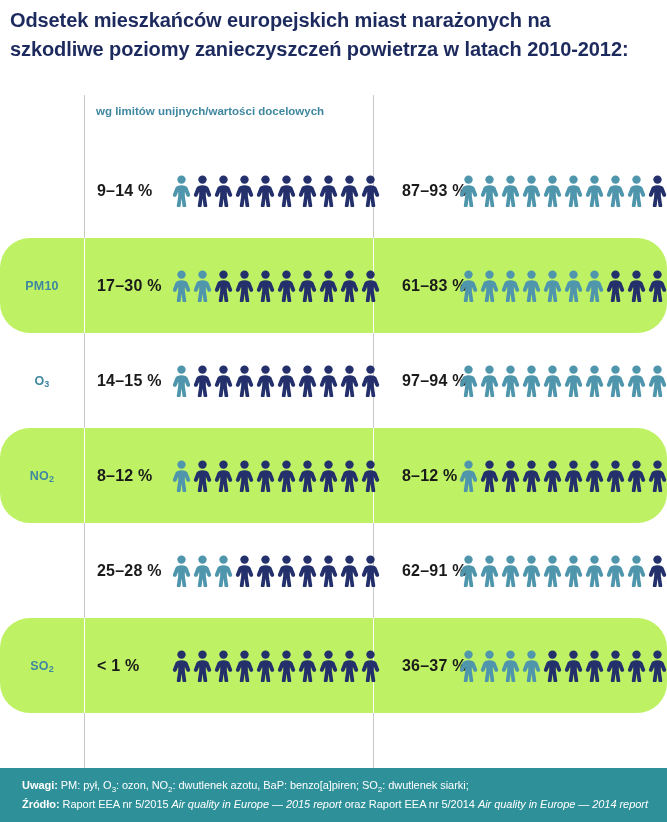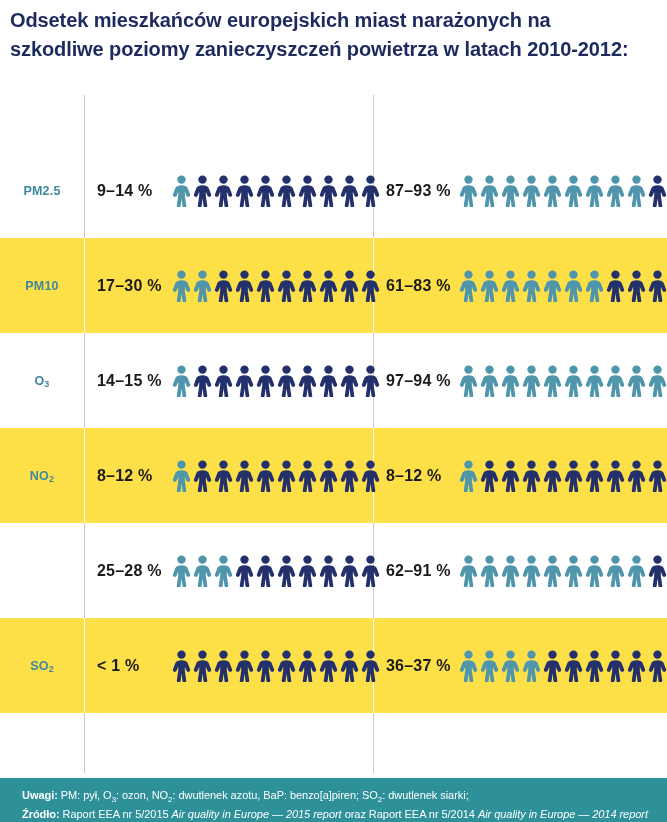--- a/index.html
+++ b/index.html
@@ -35,21 +35,21 @@
     left: 0;
     top: 95px;
     width: 667px;
   }
 
   .row {
     position: relative;
     width: 667px;
     box-sizing: border-box;
   }
-  .row.shade { background: #fde047; }
+  .row.shade { background: #bef264; border-radius: 30px; }
   .row.plain { background: #ffffff; }
 
   
   .vdiv {
     position: absolute;
     top: 0;
     bottom: 0;
     width: 1px;
     background: #c9c9c9;
   }
@@ -101,21 +101,21 @@
     position: absolute;
     top: 50%;
     transform: translateY(-50%);
     font-size: 16px;
     font-weight: bold;
     color: #1a1a1a;
     white-space: nowrap;
     letter-spacing: 0.2px;
   }
   .pct.p1 { left: 97px; }
-  .pct.p2 { left: 386px; }
+  .pct.p2 { left: 402px; }
 
   .people {
     position: absolute;
     top: 50%;
     transform: translateY(-50%);
     display: flex;
     gap: 2px;
     height: 34px;
     align-items: center;
   }
@@ -130,21 +130,21 @@
 
   
   #tailrow { height: 60px; background: #ffffff; }
 
   
   #footer {
     position: absolute;
     left: 0;
     bottom: 0;
     width: 667px;
-    height: 44px;
+    height: 54px;
     background: #2e9099;
     color: #ffffff;
     box-sizing: border-box;
     padding: 8px 14px 0 22px;
   }
   .fline {
     font-size: 11px;
     line-height: 1.75;
     white-space: nowrap;
     letter-spacing: -0.05px;
@@ -161,27 +161,27 @@
 </head>
 <body>
 
 <div id="title">Odsetek mieszkańców europejskich miast narażonych na szkodliwe poziomy zanieczyszczeń powietrza w latach 2010-2012:</div>
 
 <div id="table">
 
   <div class="row plain" id="headrow">
     <div class="vdiv d1"></div>
     <div class="vdiv d2"></div>
+    <div class="headcell c1">wg limitów unijnych/wartości docelowych</div>
   </div>
 
   <div id="rows-container">
       <div class="row drow plain">
         <div class="vdiv d1"></div>
         <div class="vdiv d2"></div>
-        <div class="rowlabel">PM2.5</div>
         <div class="pct p1">9–14 %</div>
         <div class="people g1">
           <svg class="person" viewBox="0 0 19 32">
             <circle cx="9.5" cy="4.6" r="4.2" fill="#4f96ad"></circle>
             <path fill="#4f96ad" d="M9.5 10.2c-3.1 0-5.2 1.0-6.0 2.6L1.0 19.3c-0.4 1.1 0.2 2.2 1.3 2.5 1.0 0.3 2.0-0.2 2.4-1.2l1.5-3.9 0 4.2-1.4 9.6c-0.15 1.1 0.6 2.0 1.7 2.1 1.05 0.1 1.95-0.6 2.1-1.6l1.0-7.4 0.9 7.4c0.13 1.0 1.0 1.7 2.05 1.6 1.1-0.1 1.85-1.0 1.7-2.1l-1.4-9.6 0-4.2 1.5 3.9c0.4 1.0 1.4 1.5 2.4 1.2 1.1-0.3 1.7-1.4 1.3-2.5l-2.5-6.5c-0.8-1.6-2.9-2.6-6.0-2.6z"></path>
           </svg>
           <svg class="person" viewBox="0 0 19 32">
             <circle cx="9.5" cy="4.6" r="4.2" fill="#23306b"></circle>
             <path fill="#23306b" d="M9.5 10.2c-3.1 0-5.2 1.0-6.0 2.6L1.0 19.3c-0.4 1.1 0.2 2.2 1.3 2.5 1.0 0.3 2.0-0.2 2.4-1.2l1.5-3.9 0 4.2-1.4 9.6c-0.15 1.1 0.6 2.0 1.7 2.1 1.05 0.1 1.95-0.6 2.1-1.6l1.0-7.4 0.9 7.4c0.13 1.0 1.0 1.7 2.05 1.6 1.1-0.1 1.85-1.0 1.7-2.1l-1.4-9.6 0-4.2 1.5 3.9c0.4 1.0 1.4 1.5 2.4 1.2 1.1-0.3 1.7-1.4 1.3-2.5l-2.5-6.5c-0.8-1.6-2.9-2.6-6.0-2.6z"></path>
           </svg>

